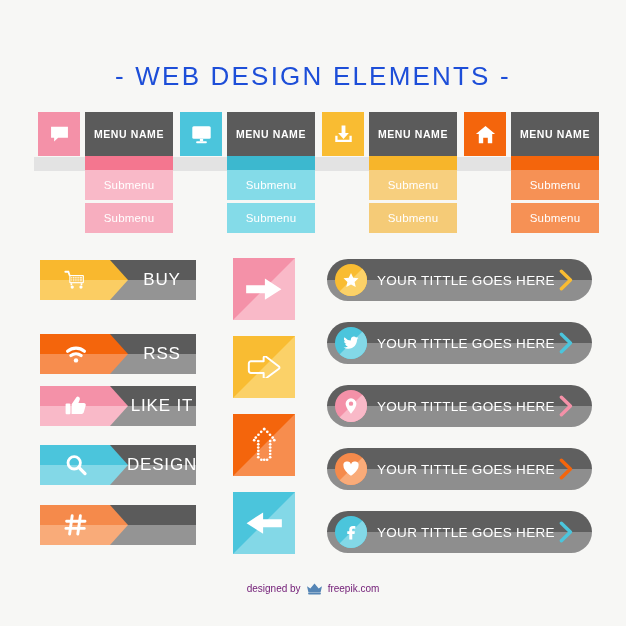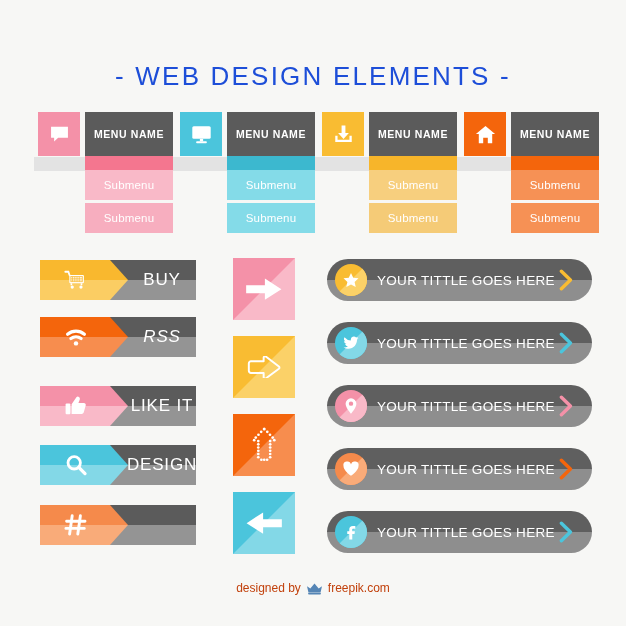--- a/index.html
+++ b/index.html
@@ -92,21 +92,21 @@
     color:#ffffff;font-size:13.5px;letter-spacing:.3px;white-space:nowrap;
   }
   .pill .chev{
     position:absolute;right:16px;top:0;height:42px;width:20px;
     display:flex;align-items:center;justify-content:center;
   }
 
   
   .footer{
     position:absolute;left:0;bottom:31px;width:626px;text-align:center;
-    color:#c2410c;font-size:12px;
+    color:#701a75;font-size:10px;
     display:flex;align-items:center;justify-content:center;gap:5px;
   }
   .footer .crown{display:inline-flex;align-items:center;}
   svg{display:block;}
 </style>
 </head>
 <body>
 
 <div class="page">
 
@@ -196,21 +196,21 @@
             <rect x="6.2" y="6.2" width="17" height="9.6" rx="1.1" fill="#ffffff"></rect>
             <rect x="8" y="8" width="13.3" height="6" fill="none" stroke="#f9b82e" stroke-width="0.85"></rect>
             <path d="M10 8 v6 M12.6 8 v6 M15.2 8 v6 M17.8 8 v6 M8 10 h13.3 M8 12 h13.3" stroke="#f9b82e" stroke-width="0.8"></path>
             <path d="M8.6 15.8 v2.4 M20.4 15.8 v2.4" stroke="#ffffff" stroke-width="1.9"></path>
             <circle cx="9.6" cy="20.2" r="1.9" fill="#ffffff"></circle>
             <circle cx="19.8" cy="20.2" r="1.9" fill="#ffffff"></circle>
           </svg>
         </div>
         <div class="lbl">BUY</div>
       </div>
-      <div class="ribbon" style="top: 317px; font-style: italic;">
+      <div class="ribbon" style="top: 334px;">
         <div class="gray">
           <div class="gt"></div>
           <div class="gb"></div>
         </div>
         <div class="arrow">
           <div class="at" style="background:#f4650c"></div>
           <div class="ab" style="background:#f78d4e"></div>
         </div>
         <div class="ic">
           <svg width="24" height="24" viewBox="0 0 24 24">

